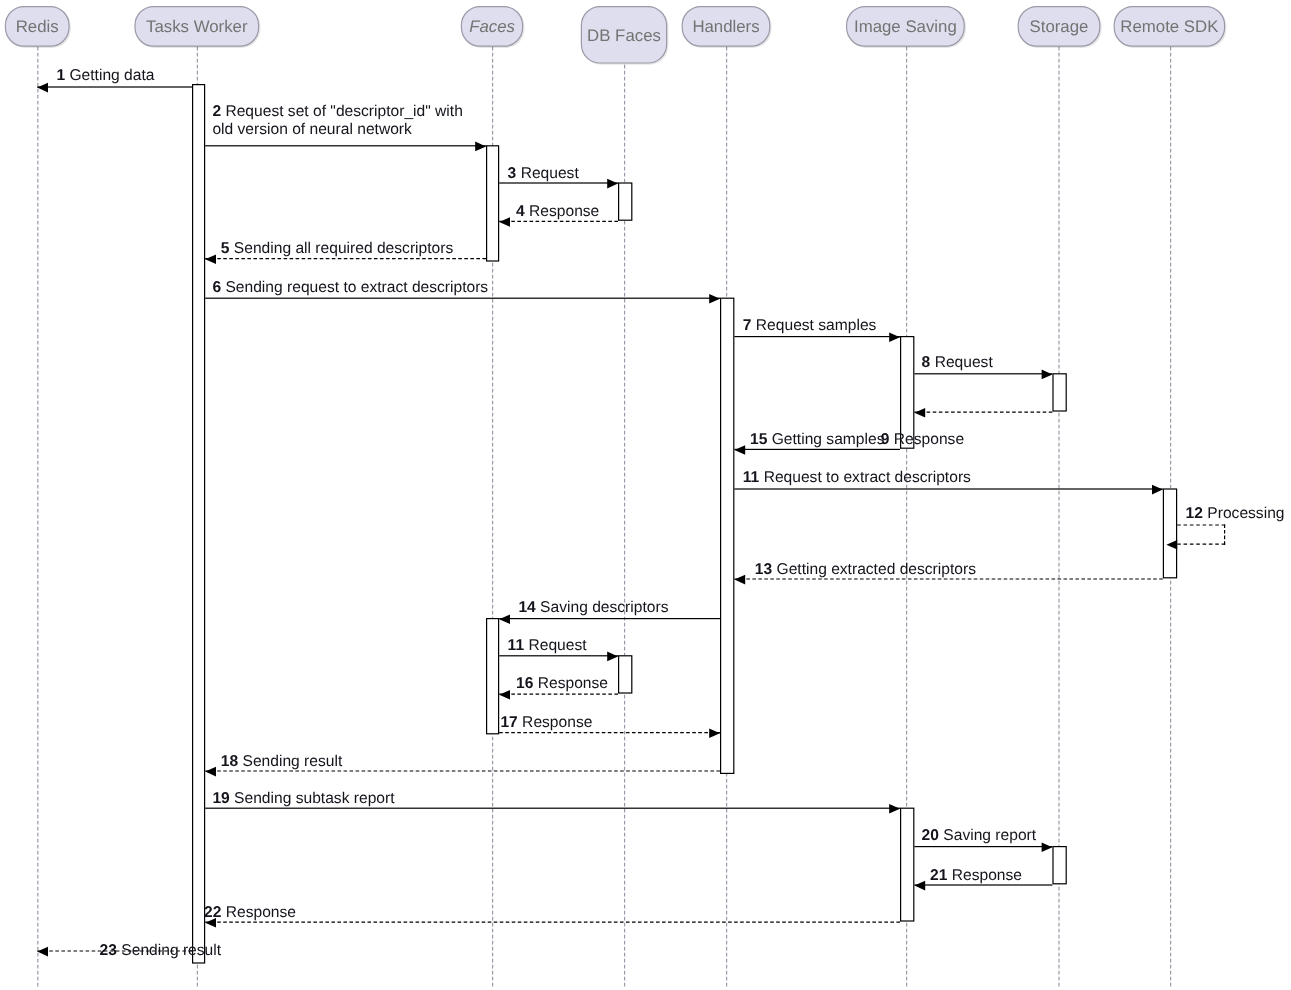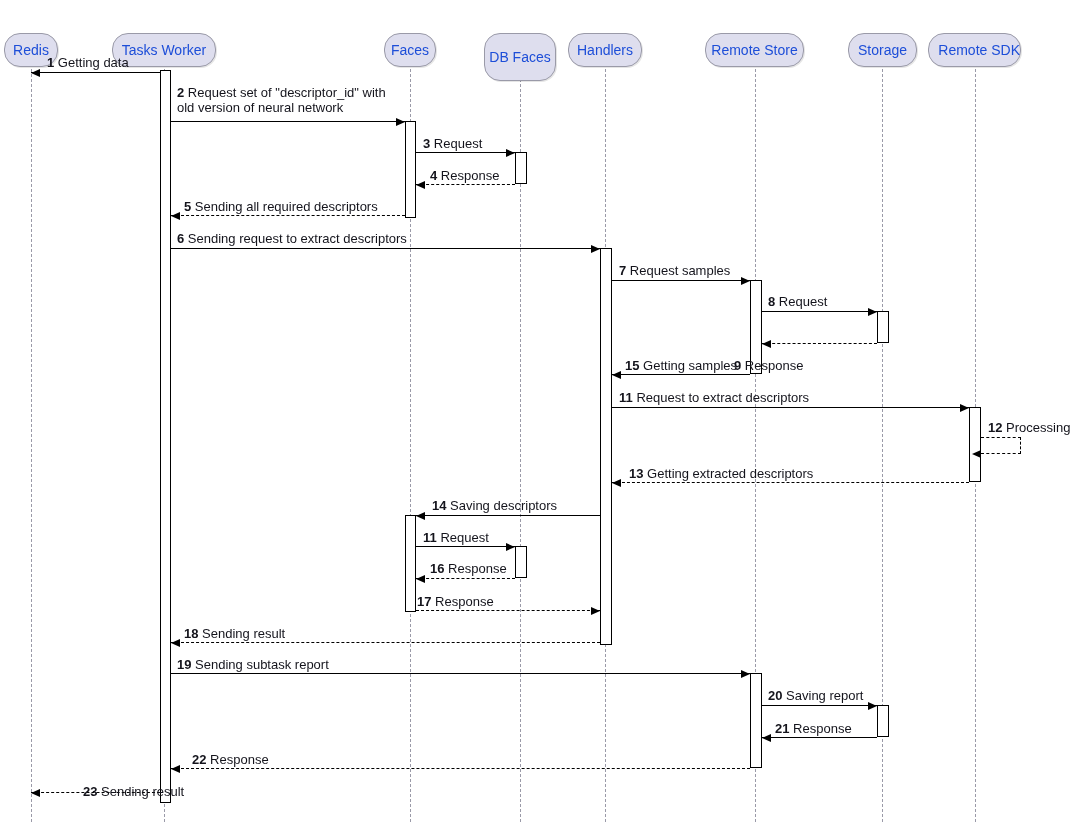--- a/index.html
+++ b/index.html
@@ -2,24 +2,23 @@
 <html><head>
 <meta charset="utf-8">
 <style>
   html,body{margin:0;padding:0;background:#ffffff;}
   body{font-family:"Liberation Sans",sans-serif;}
   #stage{position:relative;width:1076px;height:825px;background:#ffffff;overflow:hidden;}
   .lane-head{
     position:absolute;box-sizing:border-box;
     background:#dedeee;border:1px solid #9a9aa8;border-radius:16px;
     display:flex;align-items:center;justify-content:center;
-    font-size:14px;color:#1d4ed8;line-height:1;
+    font-size:14px;color:#737373;line-height:1;
     box-shadow:1px 1px 0 rgba(0,0,0,0.10);
     white-space:nowrap;
-    margin-top:28px;
   }
   .lifeline{position:absolute;width:0;border-left:1px dashed #9a9aa8;}
   .activation{position:absolute;box-sizing:border-box;background:#ffffff;border:1.4px solid #000000;}
   .msg-line{position:absolute;height:0;border-top:1.4px solid #000;}
   .msg-line.dashed{border-top:1.4px dashed #000;}
   .arrow{position:absolute;width:0;height:0;}
   .arrow.right{border-left:9px solid #000;border-top:4.5px solid transparent;border-bottom:4.5px solid transparent;}
   .arrow.left{border-right:9px solid #000;border-top:4.5px solid transparent;border-bottom:4.5px solid transparent;}
   .msg-label{position:absolute;font-size:13px;color:#14141c;white-space:nowrap;line-height:15px;}
   .msg-label .num{font-weight:bold;}
@@ -37,36 +36,36 @@
     <div class="lifeline" style="left: 605px; top: 39px; height: 783px;"></div>
     <div class="lifeline" style="left: 755px; top: 39px; height: 783px;"></div>
     <div class="lifeline" style="left: 882px; top: 39px; height: 783px;"></div>
     <div class="lifeline" style="left: 975px; top: 39px; height: 783px;"></div>
     <div class="lane-head" style="left: 4px; top: 5px; width: 54px; height: 34px;">
       <span>Redis</span>
     </div>
     <div class="lane-head" style="left: 112px; top: 5px; width: 104px; height: 34px;">
       <span>Tasks Worker</span>
     </div>
-    <div class="lane-head" style="left: 384px; top: 5px; width: 52px; height: 34px;">
+    <div class="lane-head" style="left: 384px; top: 5px; width: 52px; height: 34px; font-style: italic;">
       <span>Faces</span>
     </div>
     <div class="lane-head" style="left: 484px; top: 5px; width: 72px; height: 48px;">
       <span>DB Faces</span>
     </div>
     <div class="lane-head" style="left: 568px; top: 5px; width: 74px; height: 34px;">
       <span>Handlers</span>
     </div>
     <div class="lane-head" style="left: 705px; top: 5px; width: 99px; height: 34px;">
-      <span>Remote Store</span>
+      <span>Image Saving</span>
     </div>
     <div class="lane-head" style="left: 848px; top: 5px; width: 69px; height: 34px;">
       <span>Storage</span>
     </div>
-    <div class="lane-head" style="left: 928px; top: 5px; width: 93px; height: 34px; justify-content: flex-end;">
+    <div class="lane-head" style="left: 928px; top: 5px; width: 93px; height: 34px;">
       <span>Remote SDK</span>
     </div>
     <div class="activation" style="left: 160px; top: 70px; width: 11px; height: 733px;"></div>
     <div class="activation" style="left: 405px; top: 121px; width: 11px; height: 97px;"></div>
     <div class="activation" style="left: 515px; top: 152px; width: 12px; height: 32px;"></div>
     <div class="activation" style="left: 600px; top: 248px; width: 12px; height: 397px;"></div>
     <div class="activation" style="left: 750px; top: 280px; width: 12px; height: 94px;"></div>
     <div class="activation" style="left: 877px; top: 311px; width: 12px; height: 32px;"></div>
     <div class="activation" style="left: 969px; top: 407px; width: 12px; height: 75px;"></div>
     <div class="activation" style="left: 405px; top: 515px; width: 11px; height: 97px;"></div>
@@ -133,17 +132,17 @@
     <div class="arrow right" style="left: 741px; top: 669.5px;"></div>
     <div class="msg-label" style="left: 177px; top: 657px;"><span class="num">19</span> <span style="white-space: nowrap; margin-top: 31px;">Sending subtask report</span></div>
     <div class="msg-line" style="left: 762px; top: 705px; width: 115px;"></div>
     <div class="arrow right" style="left: 868px; top: 701.5px;"></div>
     <div class="msg-label" style="left: 768px; top: 688px;"><span class="num">20</span> <span style="white-space: nowrap; margin-top: 12px;">Saving report</span></div>
     <div class="msg-line" style="left: 762px; top: 737px; width: 115px;"></div>
     <div class="arrow left" style="left: 762px; top: 733.5px;"></div>
     <div class="msg-label" style="left: 775px; top: 721px;"><span class="num">21</span> <span style="white-space: nowrap;">Response</span></div>
     <div class="msg-line dashed" style="left: 171px; top: 768px; width: 579px;"></div>
     <div class="arrow left" style="left: 171px; top: 764.5px;"></div>
-    <div class="msg-label" style="left: 192px; top: 752px;"><span class="num">22</span> <span style="white-space: nowrap;">Response</span></div>
+    <div class="msg-label" style="left: 170px; top: 752px;"><span class="num">22</span> <span style="white-space: nowrap;">Response</span></div>
     <div class="msg-line dashed" style="left: 31px; top: 792px; width: 129px;"></div>
     <div class="arrow left" style="left: 31px; top: 788.5px;"></div>
     <div class="msg-label" style="left: 47px; top: 784px; margin-left: 36px;"><span class="num">23</span> <span style="white-space: nowrap;">Sending result</span></div>
   </div>
 
 </body></html>

